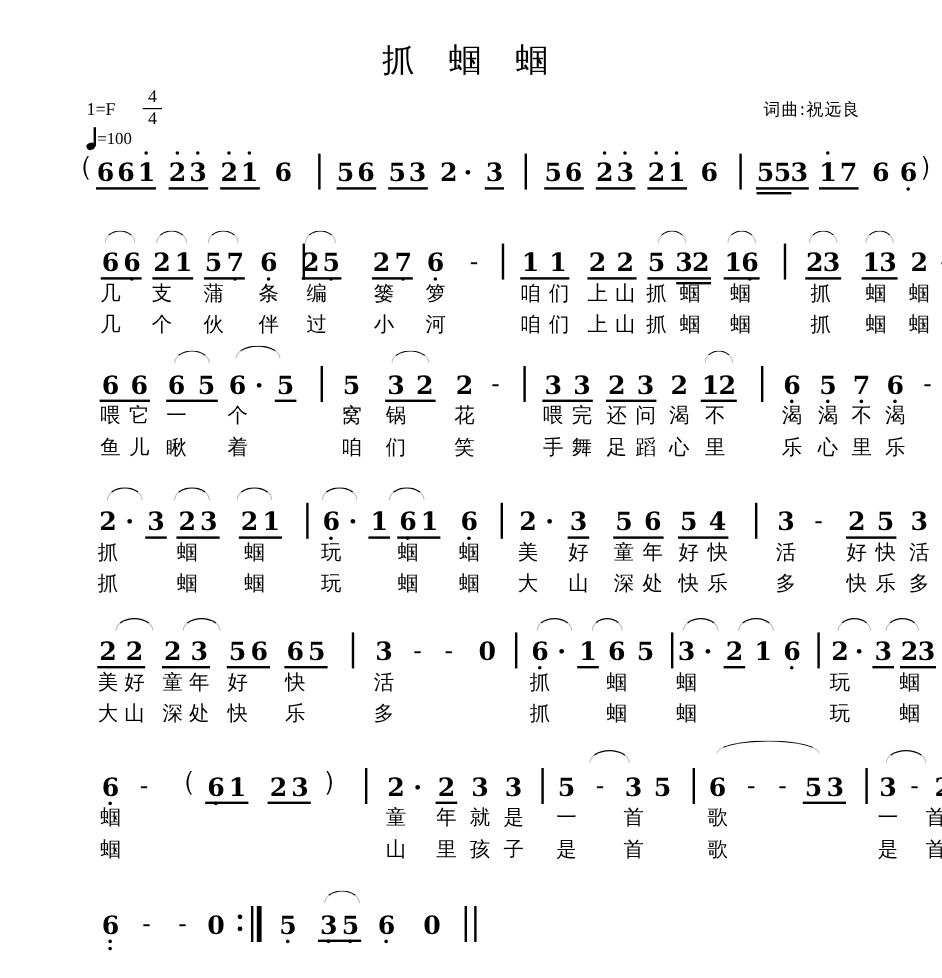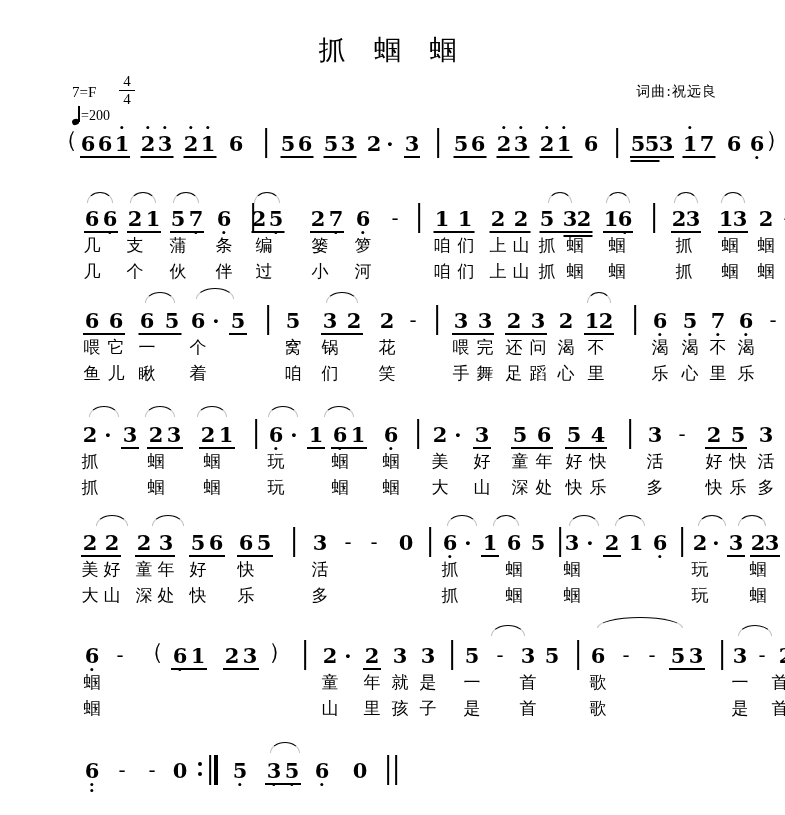--- a/index.html
+++ b/index.html
@@ -170,30 +170,30 @@
     white-space: nowrap;
   }
 </style>
 </head>
 <body>
 
 <div id="sheet-title">抓 蝈 蝈</div>
 <div id="credits">词曲:祝远良</div>
 
 <div id="key-block">
-  <div id="key-sig">7=F</div>
+  <div id="key-sig">1=F</div>
   <div id="time-sig">
     <span>4</span>
     <span class="bar"></span>
     <span>4</span>
   </div>
   <div id="tempo">
     <span class="quarter-note">
       <span class="head"></span><span class="stem"></span>
-    </span><span>=200</span>
+    </span><span>=100</span>
   </div>
 </div>
 
 <div id="score">
     <div class="tok thin paren" style="left: 66px; top: 129px;">（</div>
     <div class="tok" style="left: 88px; top: 133px;">6</div>
     <div class="tok" style="left: 105px; top: 133px;">6</div>
     <div class="tok" style="left: 122px; top: 133px;">1</div>
     <div class="odot-up" style="left: 122px; top: 126px;"></div>
     <div class="beam" style="left: 105px; top: 156px; width: 50px;"></div>

